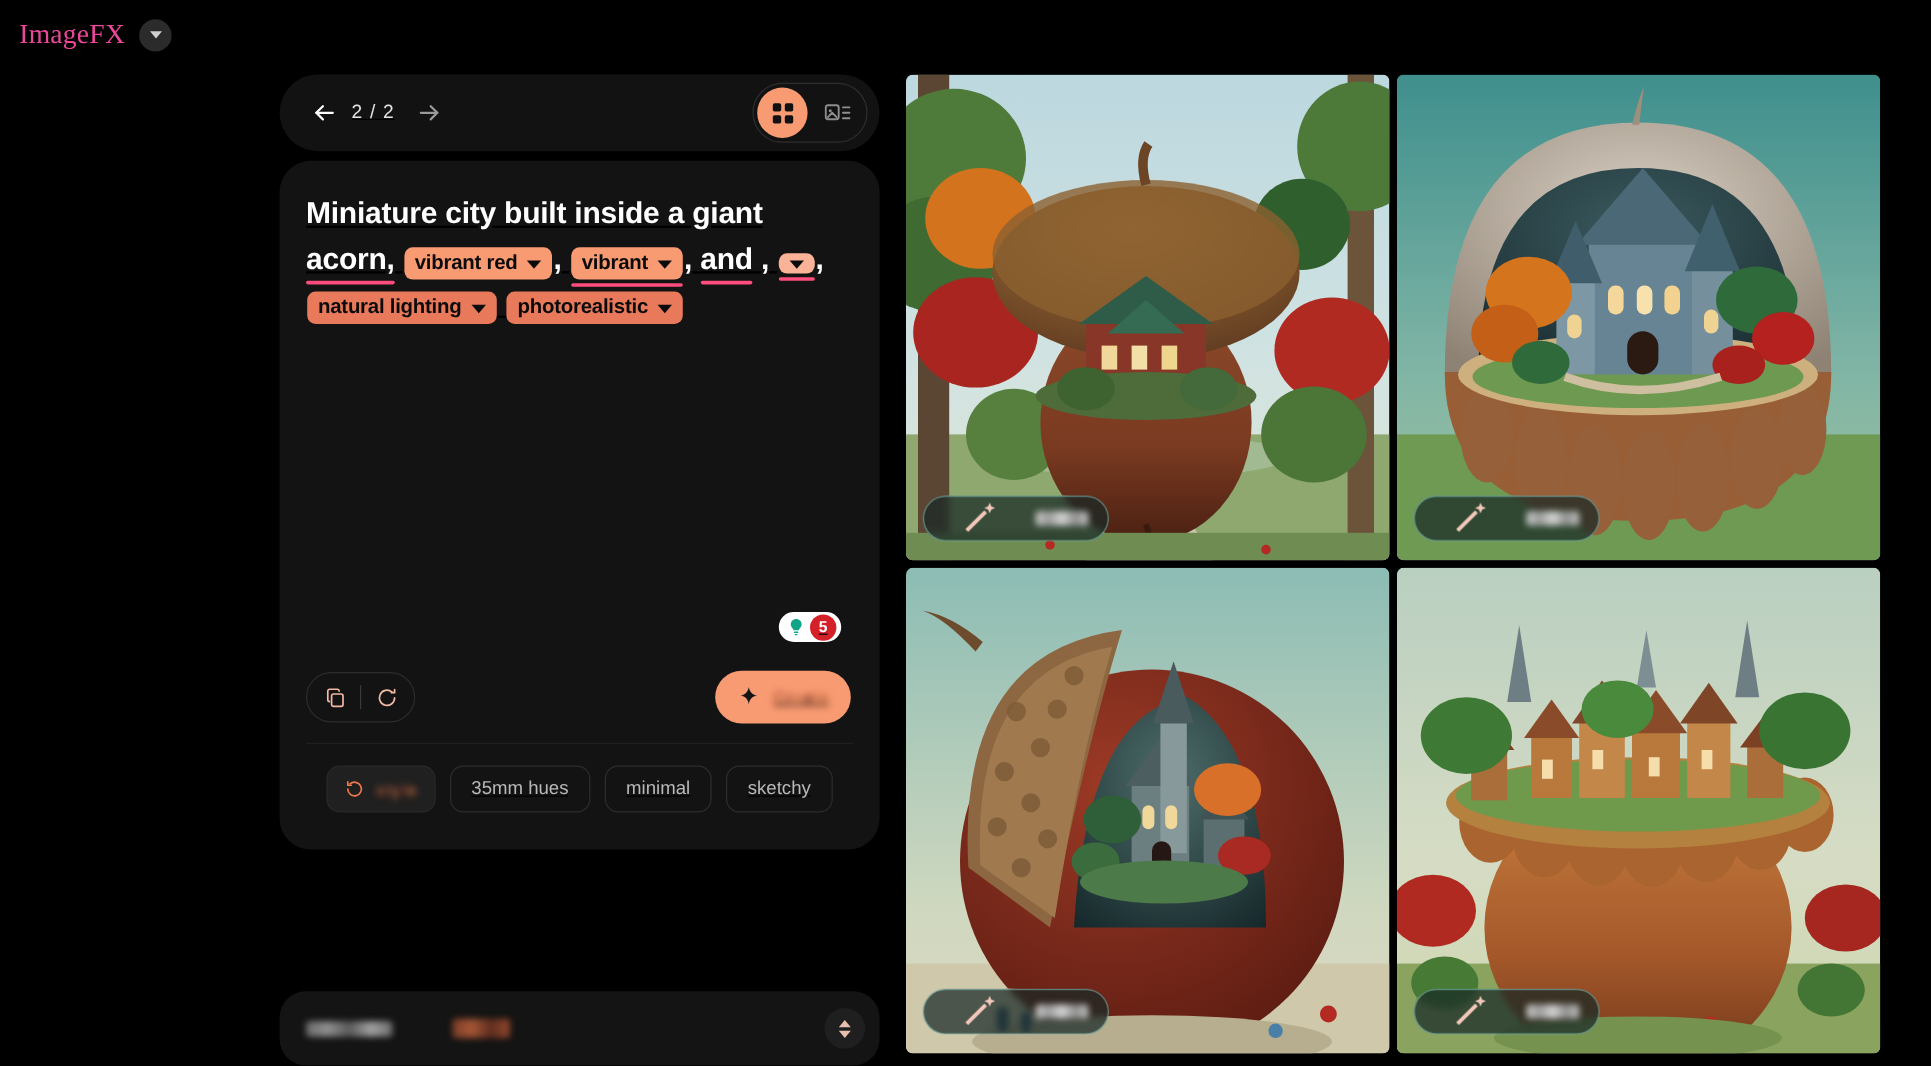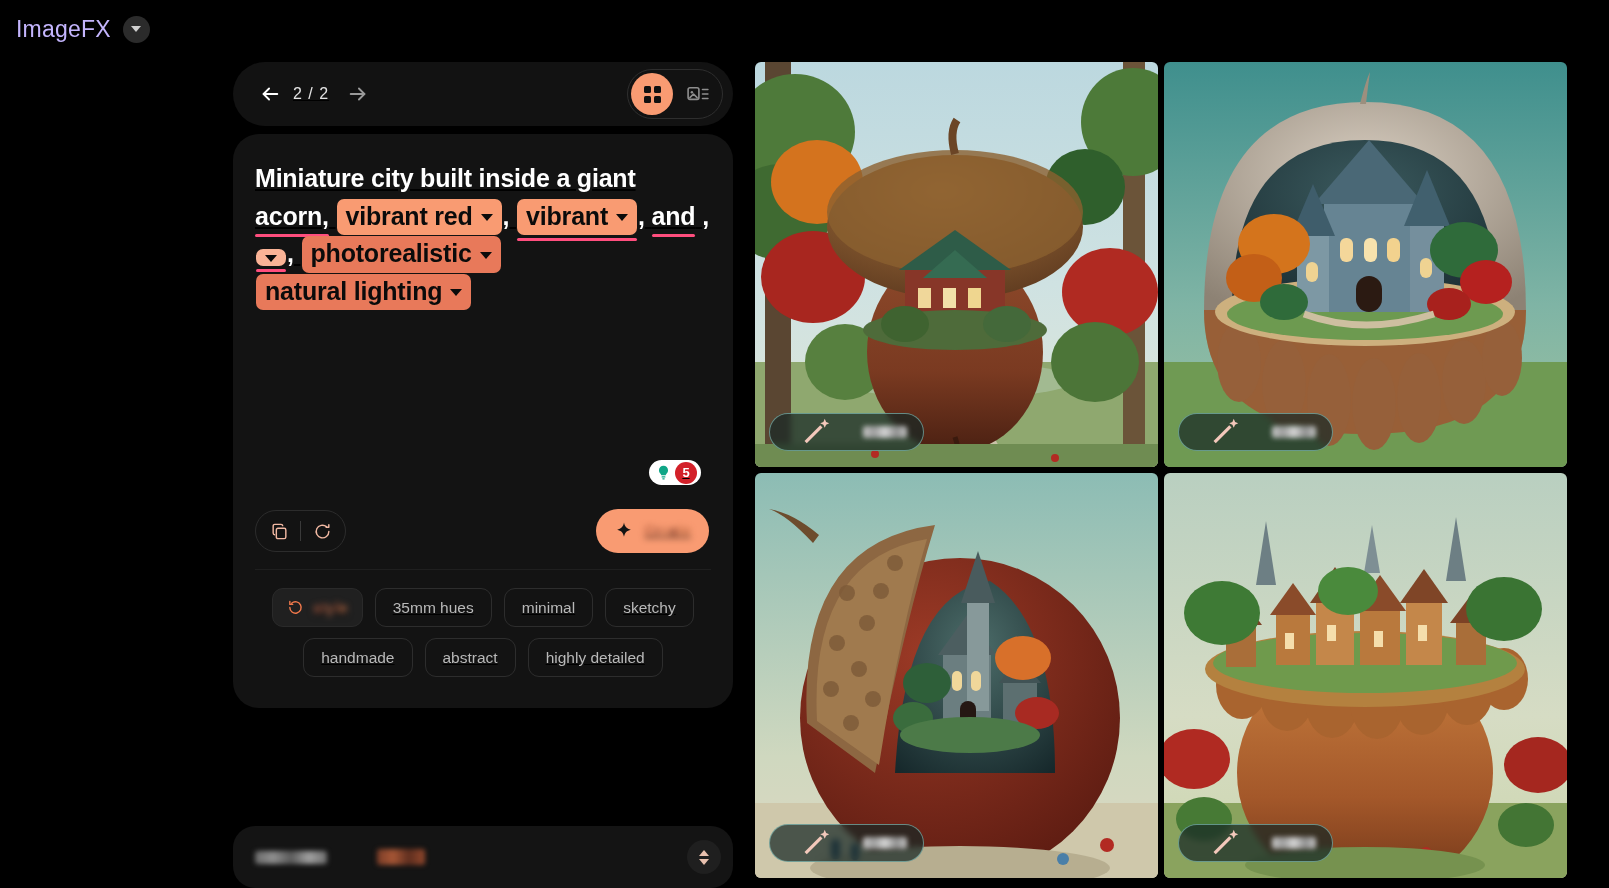--- a/index.html
+++ b/index.html
@@ -9,21 +9,21 @@
     font-family: "Liberation Sans", sans-serif;
     overflow: hidden;
   }
   .app { position: relative; width: 1609px; height: 888px; background:#000; }
 
   
   .brandbar {
     position: absolute; left: 0; top: 0; width: 760px; height: 58px;
     display: flex; align-items: center; gap: 12px; padding-left: 16px;
   }
-  .brand-title { color:#c4b5fd; font-size: 23px; font-weight: 400; letter-spacing: .2px; }
+  .brand-title { color:#ec4899; font-size: 23px; font-weight: 400; letter-spacing: .2px; font-family: Liberation Serif, serif; }
   .brand-caret {
     width: 27px; height: 27px; border-radius: 50%;
     background: #2b2b2b; display:flex; align-items:center; justify-content:center;
   }
   .caret-glyph { width:0;height:0;border-left:5px solid transparent;border-right:5px solid transparent;border-top:6px solid #cfcfcf; }
 
   
   .leftcol { position:absolute; left:233px; top:62px; width:500px; height:826px;text-decoration:underline; }
 
   .navbar {
@@ -58,21 +58,21 @@
     font-size:25px; font-weight:700; line-height:1.5; color:#ffffff;
     letter-spacing:-.2px;
   }
   .seg { position:relative; display:inline; }
   .seg.underline::after{
     content:""; position:absolute; left:0; right:0; bottom:-7px; height:3px; background:#FF4E7E; border-radius:2px;
   }
   .chip {
     display:inline-flex; align-items:center; gap:8px;
     border-radius:7px; padding:3px 9px 4px 9px; margin:0 1px;
-    color:#0b0b0b; font-weight:700; font-size:25px; line-height:1.18;
+    color:#0b0b0b; font-weight:700; font-size:17px; line-height:1.18;
     cursor:pointer; position:relative; vertical-align:baseline;
   }
   .chip .dn { width:0;height:0;border-left:6px solid transparent;border-right:6px solid transparent;border-top:7px solid #0b0b0b; margin-top:3px; }
   .chip.u::after{ content:""; position:absolute; left:0; right:0; bottom:-6px; height:3px; background:#FF4E7E; border-radius:2px; }
   .plain { color:#fff; font-weight:700; }
 
   .card-spacer { flex:1 1 auto; }
 
   .hint-pill {
     align-self:flex-end; display:flex; align-items:center; gap:0px;
@@ -221,25 +221,25 @@
         <span class="chip u" style="background:#F99B72">
             <span>vibrant</span>
             <i class="dn"></i>
           </span><span class="plain">,</span>
         <span class="plain seg underline">and</span>
         <span class="plain">,</span>
         <span class="chip u" style="background:#FAB396">
             <i class="dn"></i>
           </span><span class="plain">,</span>
         <span class="chip" style="background:#E8795A">
-            <span>photorealistic</span>
+            <span>natural lighting</span>
             <i class="dn"></i>
           </span>
         <span class="chip" style="background:#E8795A">
-            <span>natural lighting</span>
+            <span>photorealistic</span>
             <i class="dn"></i>
           </span>
       </div>
 
       <div class="card-spacer"></div>
 
       <div class="hint-pill">
         <svg class="bulb" viewBox="0 0 24 24">
           <path d="M12 2.5c-3.6 0-6.4 2.8-6.4 6.3 0 2.4 1.3 4 2.4 5.2.6.7.9 1.2.9 1.9h6.2c0-.7.3-1.2.9-1.9 1.1-1.2 2.4-2.8 2.4-5.2 0-3.5-2.8-6.3-6.4-6.3z" fill="#0FA687"></path>
           <rect x="9.2" y="17.2" width="5.6" height="1.9" rx=".9" fill="#0FA687"></rect>
@@ -278,25 +278,20 @@
             <svg width="17" height="17" viewBox="0 0 24 24" fill="none" stroke="#F0784B" stroke-width="2" stroke-linecap="round" stroke-linejoin="round">
                 <path d="M4 12a8 8 0 1 0 2.6-5.9"></path>
                 <polyline points="4 3.6 4 7.6 8 7.6"></polyline>
               </svg>
             <span class="blur-text">style</span>
           </button>
           <button class="style-chip">35mm hues</button>
           <button class="style-chip">minimal</button>
           <button class="style-chip">sketchy</button>
         </div>
-        <div class="chips-row">
-          <button class="style-chip">handmade</button>
-          <button class="style-chip">abstract</button>
-          <button class="style-chip">highly detailed</button>
-        </div>
       </div>
     </div>
   </div>
 
   <div class="bottombar">
     <span class="bb-blur1"></span>
     <span class="bb-blur2"></span>
     <span class="stepper">
       <i class="chev up"></i>
       <i class="chev dn"></i>

